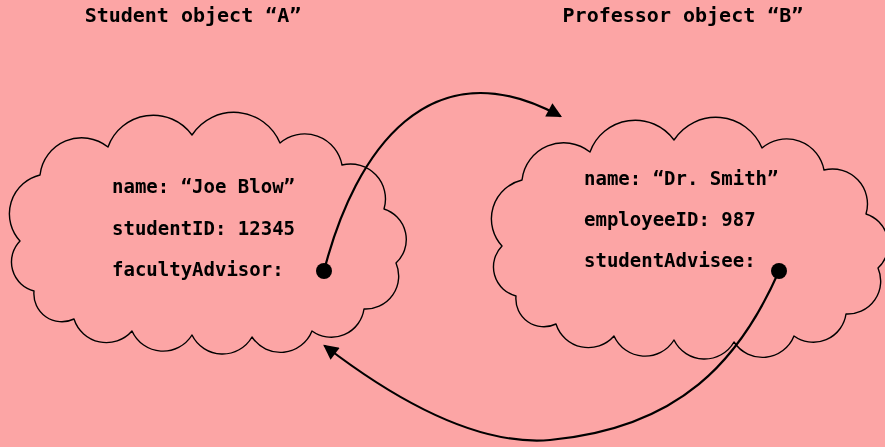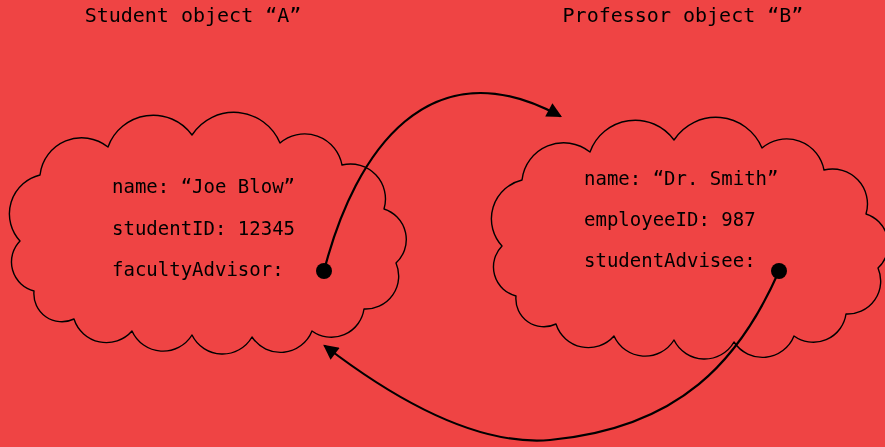--- a/index.html
+++ b/index.html
@@ -4,23 +4,24 @@
 <style>
   html, body {
     margin: 0;
     padding: 0;
     background: #ffffff;
   }
   .canvas {
     position: relative;
     width: 885px;
     height: 447px;
-    background: #ef4444;
+    background: #fca5a5;
     overflow: hidden;
     font-family: "DejaVu Sans Mono", monospace;
+    font-weight: bold;
   }
   svg { display: block; }
   .cloud {
     fill: none;
     stroke: #000000;
     stroke-width: 1.4;
     stroke-linejoin: round;
   }
   .ref-arrow {
     fill: none;

